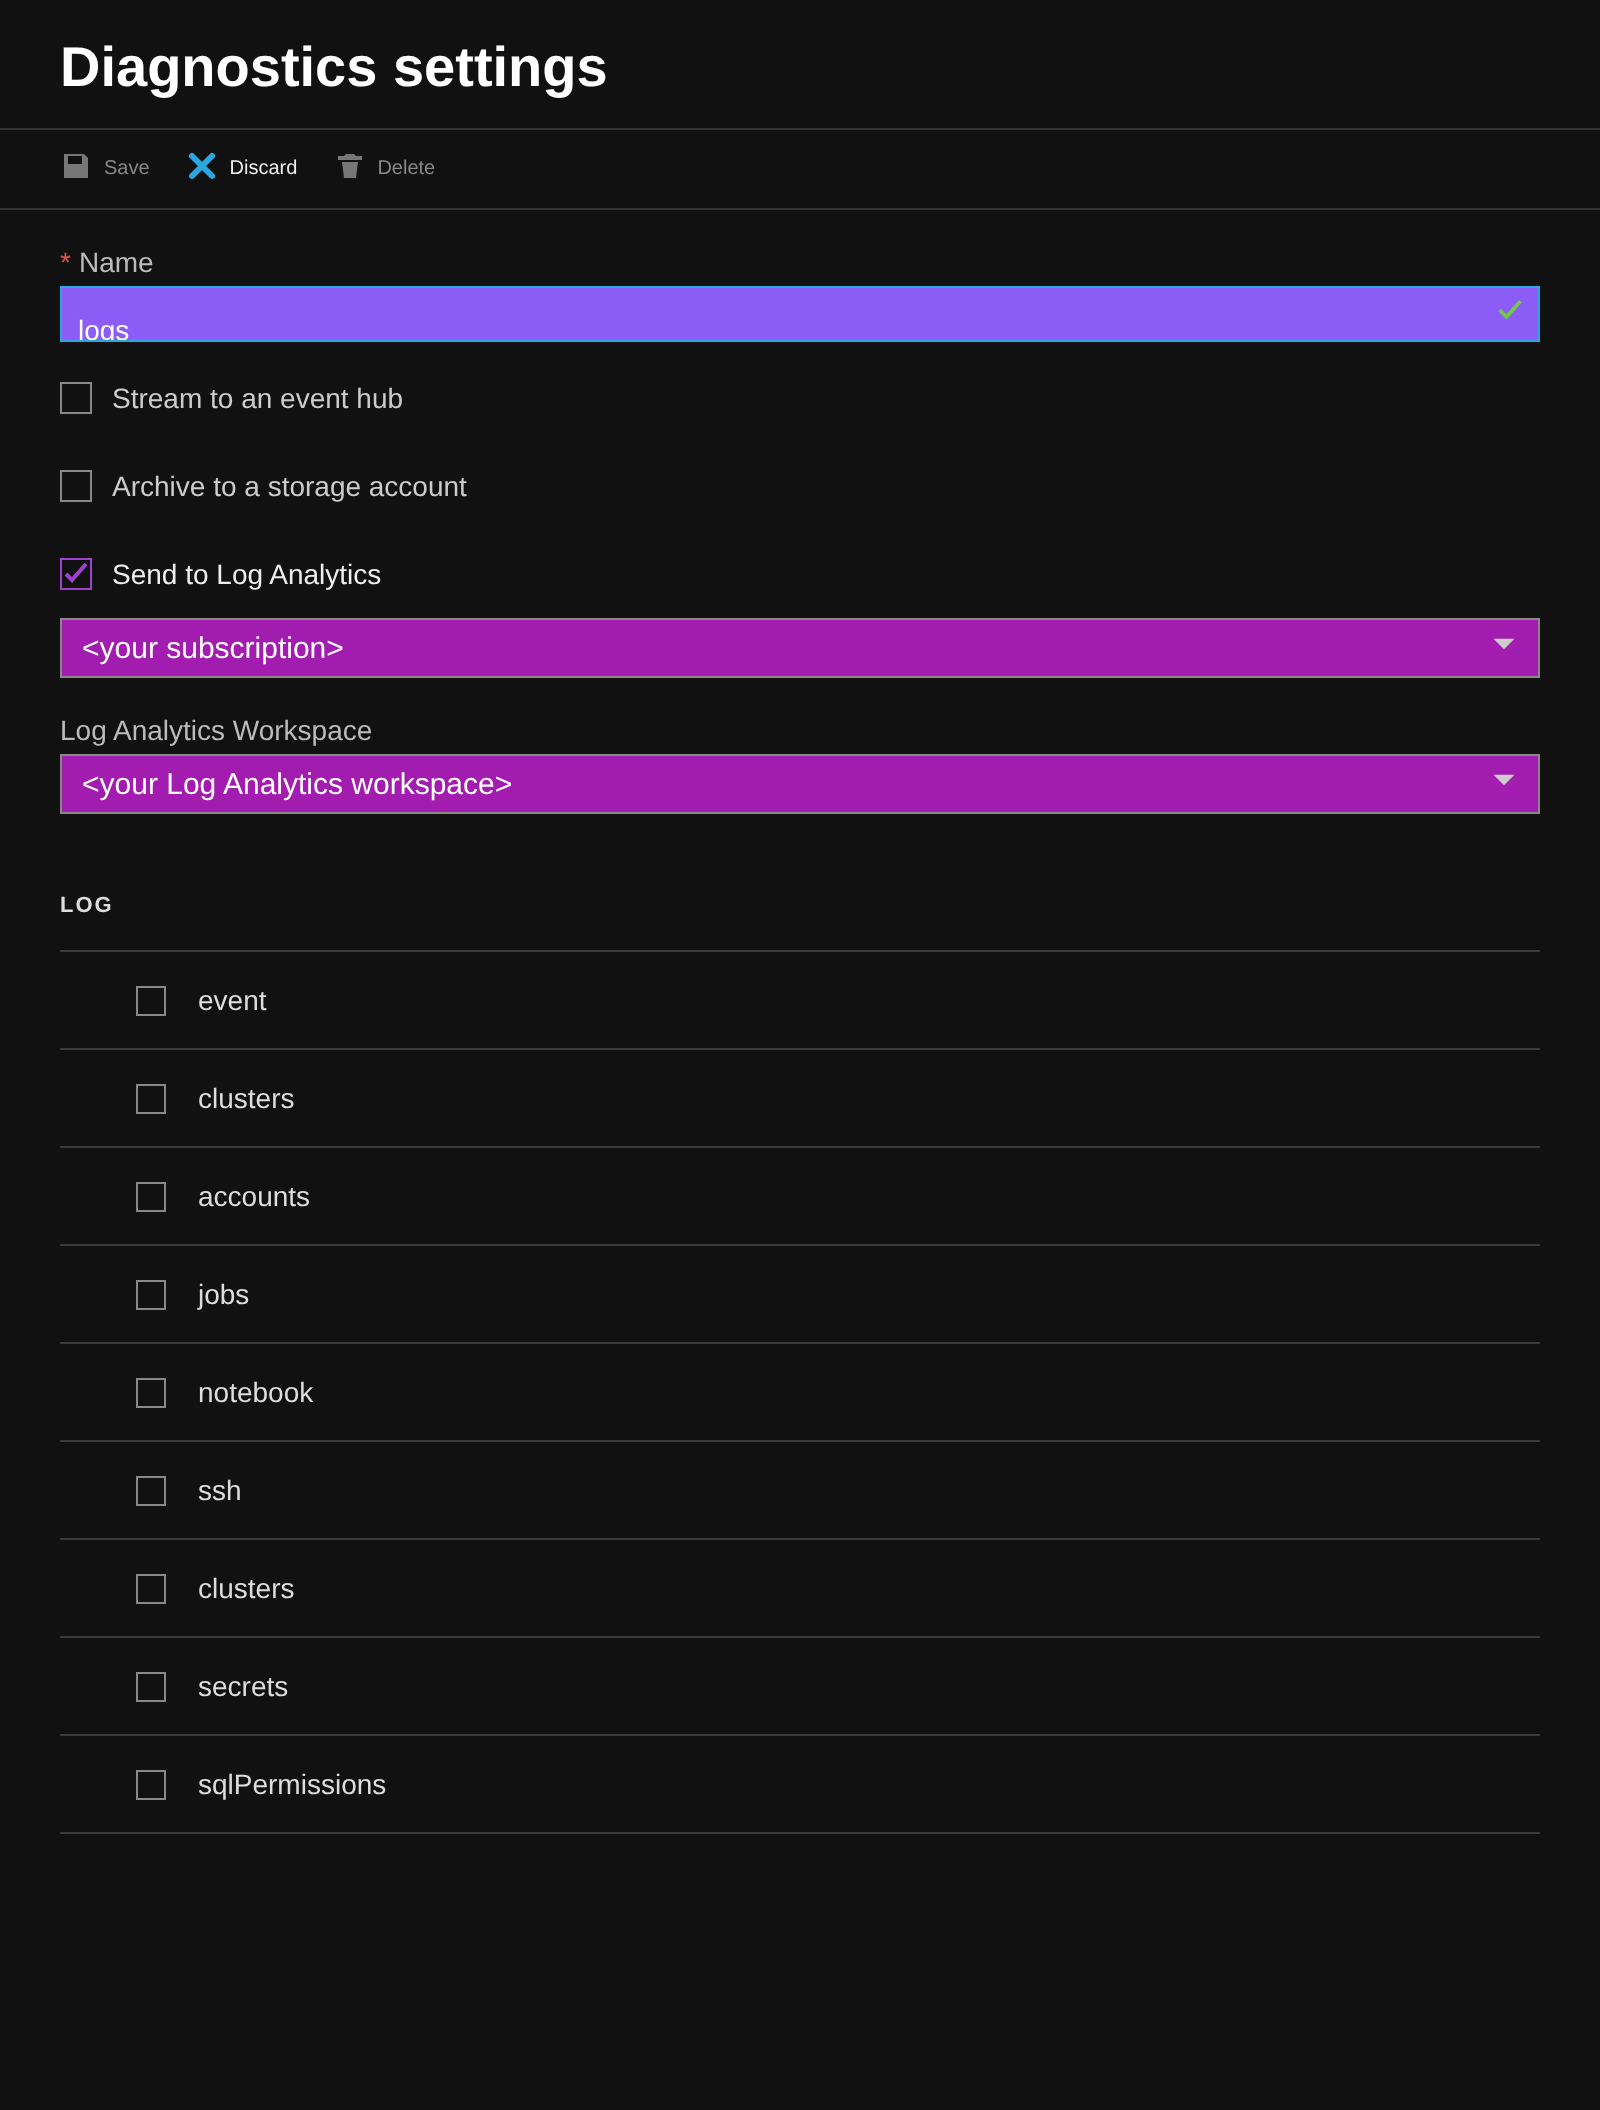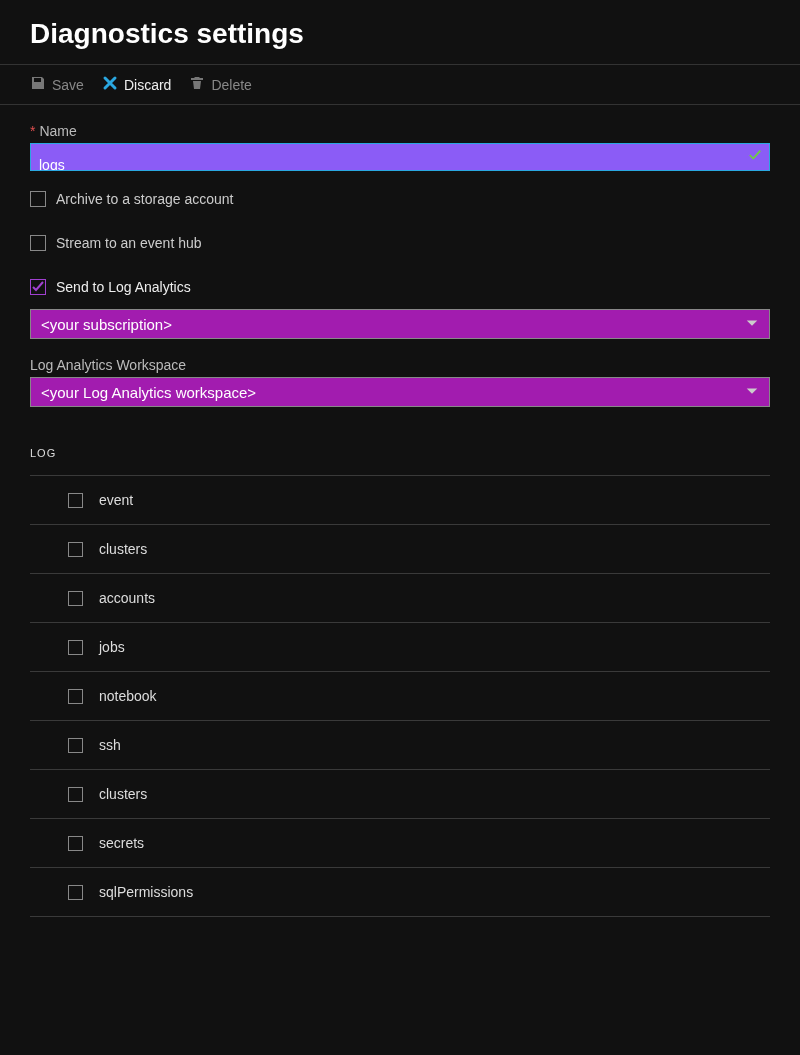--- a/index.html
+++ b/index.html
@@ -26,21 +26,21 @@
       align-items: center;
       gap: 18px;
       padding: 10px 30px;
       border-bottom: 1px solid #333;
     }
     .toolbar-btn {
       display: flex;
       align-items: center;
       gap: 6px;
       color: #888;
-      font-size: 14px;
+      font-size: 10px;
       cursor: default;
     }
     .toolbar-btn.active { color: #eee; cursor: pointer; }
     .toolbar-btn svg { width: 16px; height: 16px; flex-shrink: 0; }
     .content { padding: 18px 30px 0; }
     .field { margin-bottom: 20px; }
     .field-label {
       color: #bbb;
       font-size: 14px;
       margin-bottom: 4px;
@@ -106,21 +106,21 @@
       align-items: center;
       justify-content: space-between;
       padding: 0 10px;
       cursor: pointer;
       font-size: 15px;
     }
     .select svg { width: 14px; height: 14px; fill: #ccc; }
     .section-heading {
       font-size: 11px;
       letter-spacing: 1px;
-      font-weight: 400;
+      font-weight: 700;
       color: #ddd;
       margin: 14px 0 16px;
       text-transform: uppercase;
     }
     .log-list { border-top: 1px solid #3a3a3a; }
     .log-row {
       display: flex;
       align-items: center;
       gap: 16px;
       padding: 16px 0 16px 38px;
@@ -177,28 +177,28 @@
             <path fill="none" stroke="#6fcf3f" stroke-width="2" d="M2 8l4 4 8-9"></path>
           </svg>
       </span>
     </div>
   </div>
 
   <div class="option-row option-group">
     <span class="cb">
       
     </span>
-    <span class="option-label">Archive to a storage account</span>
+    <span class="option-label">Stream to an event hub</span>
   </div>
 
   <div class="option-row option-group">
     <span class="cb">
       
     </span>
-    <span class="option-label">Stream to an event hub</span>
+    <span class="option-label">Archive to a storage account</span>
   </div>
 
   <div class="option-row option-group checked" style="margin-bottom:18px;">
     <span class="cb checked">
       <svg viewBox="0 0 12 12">
           <path fill="none" stroke="#a040d0" stroke-width="2" d="M1 6l3 3 7-8"></path>
         </svg>
     </span>
     <span class="option-label">Send to Log Analytics</span>
   </div>

